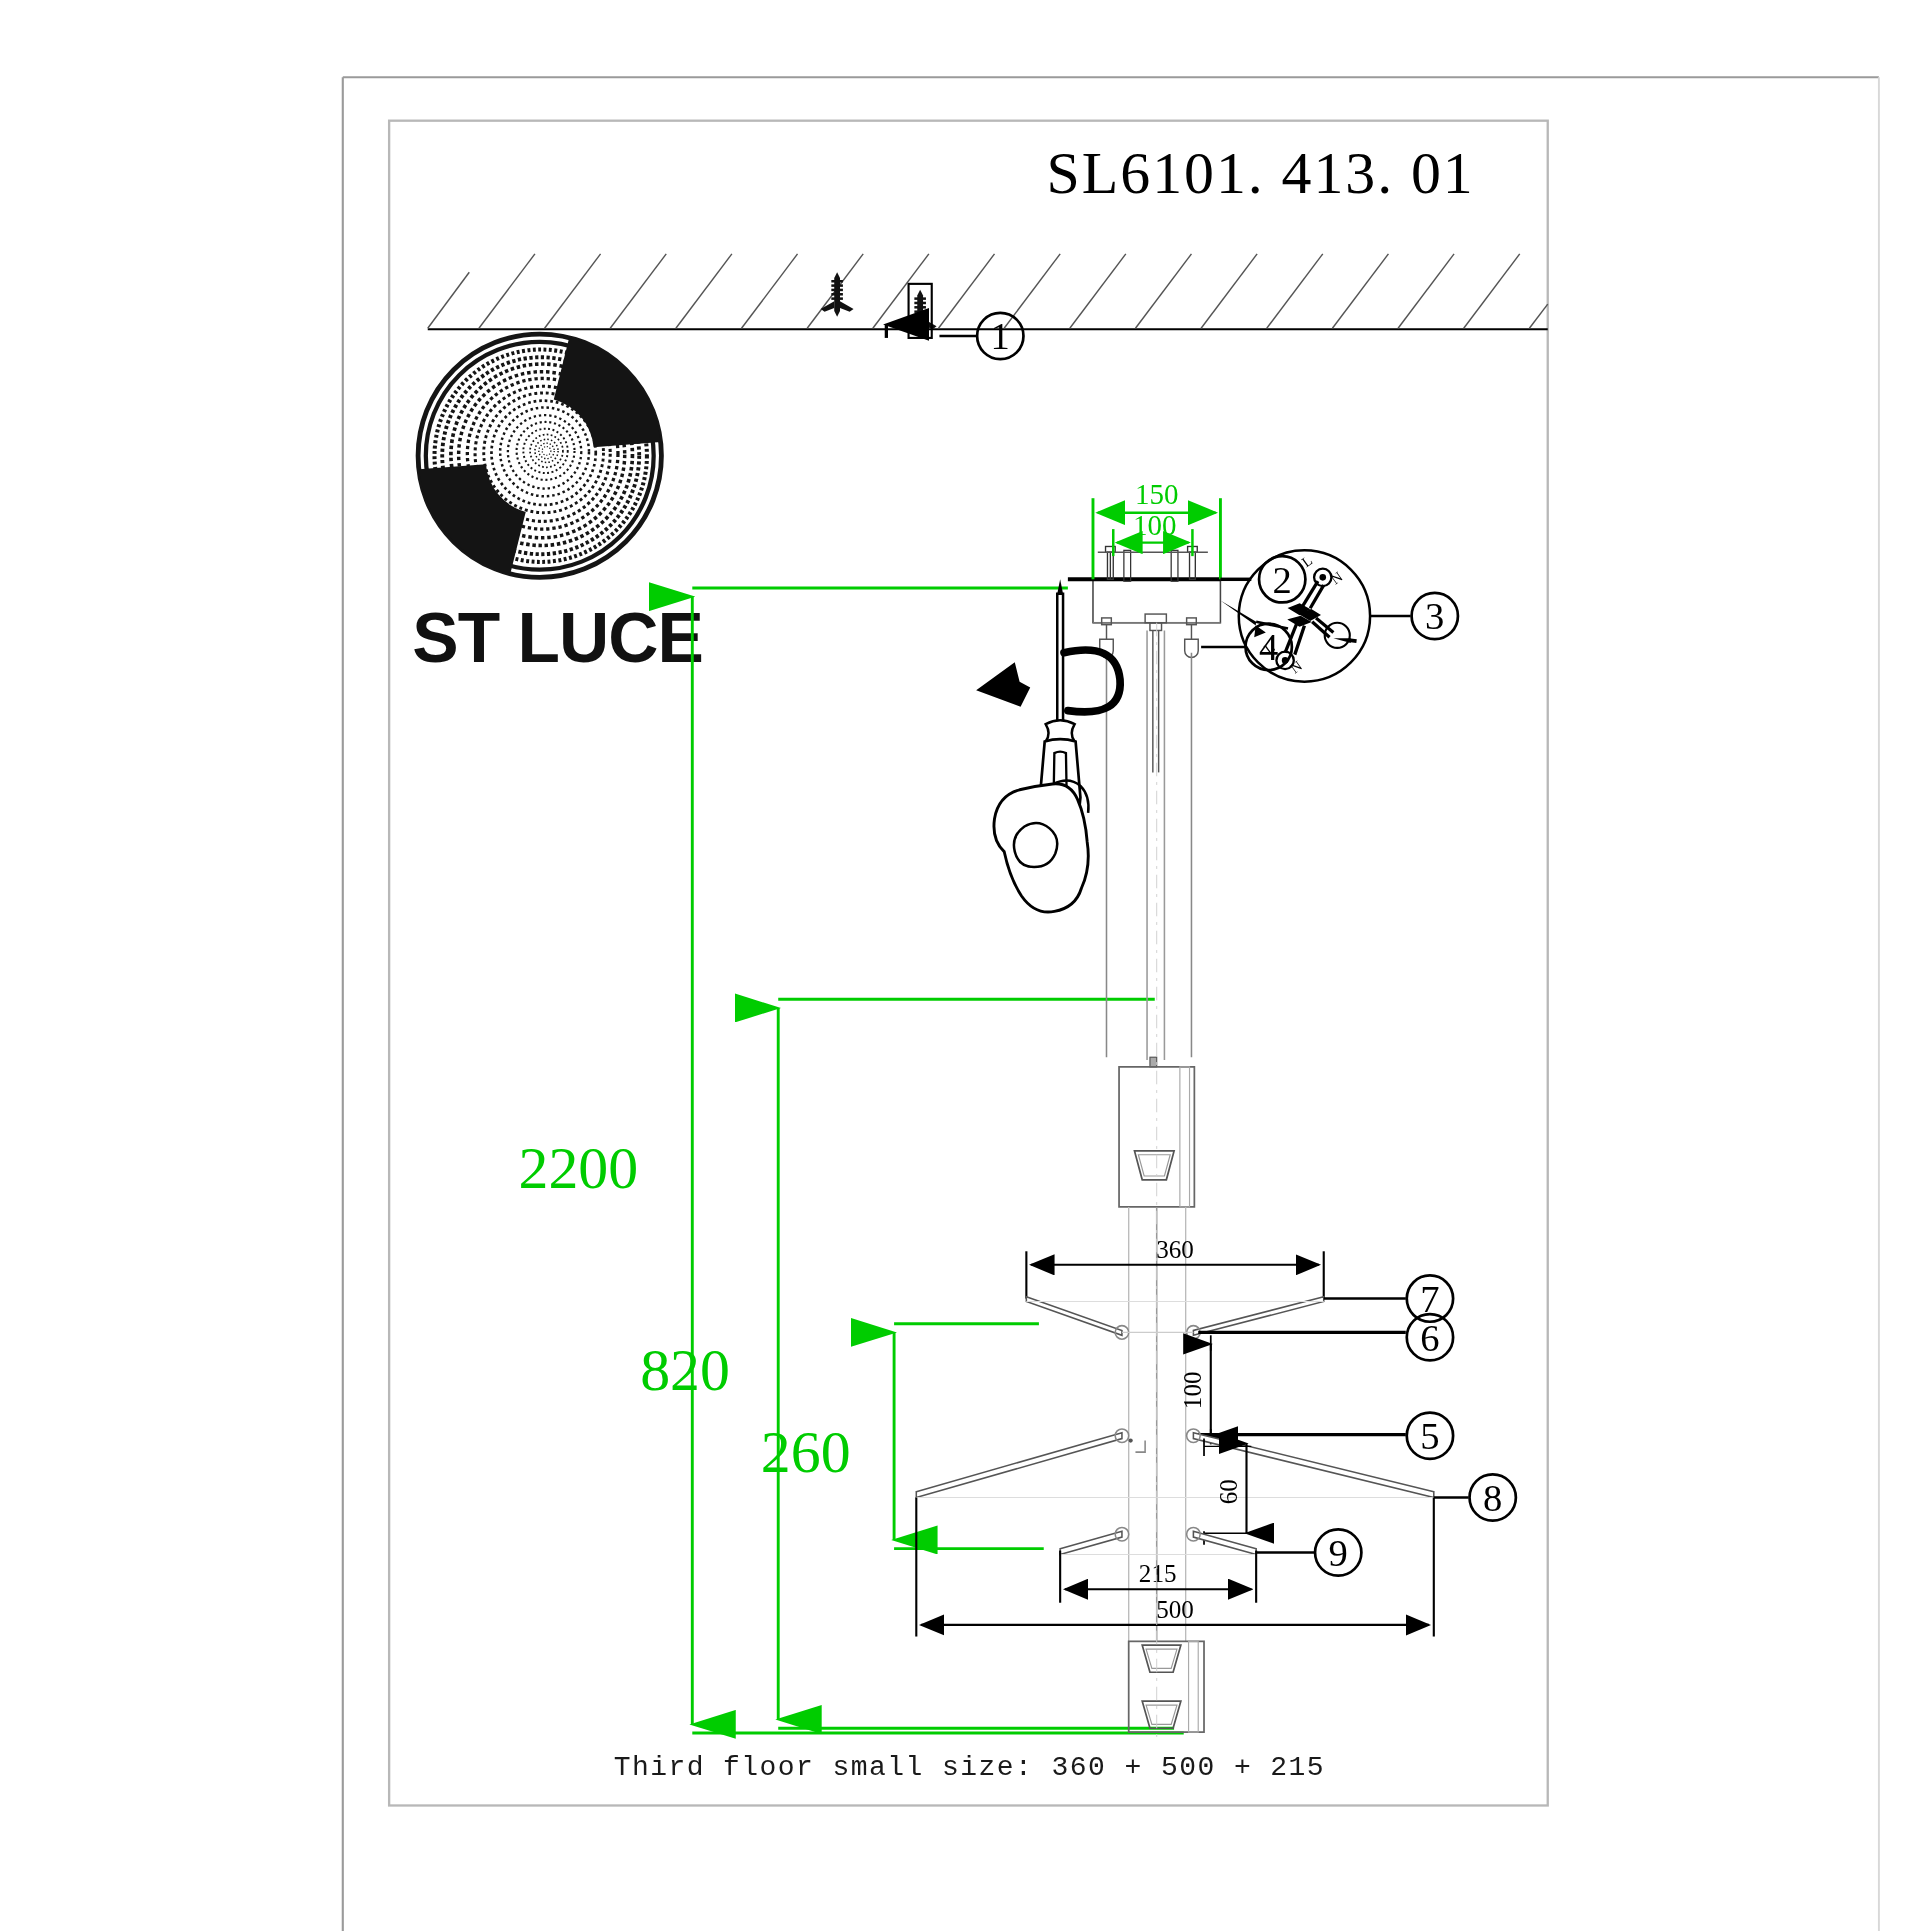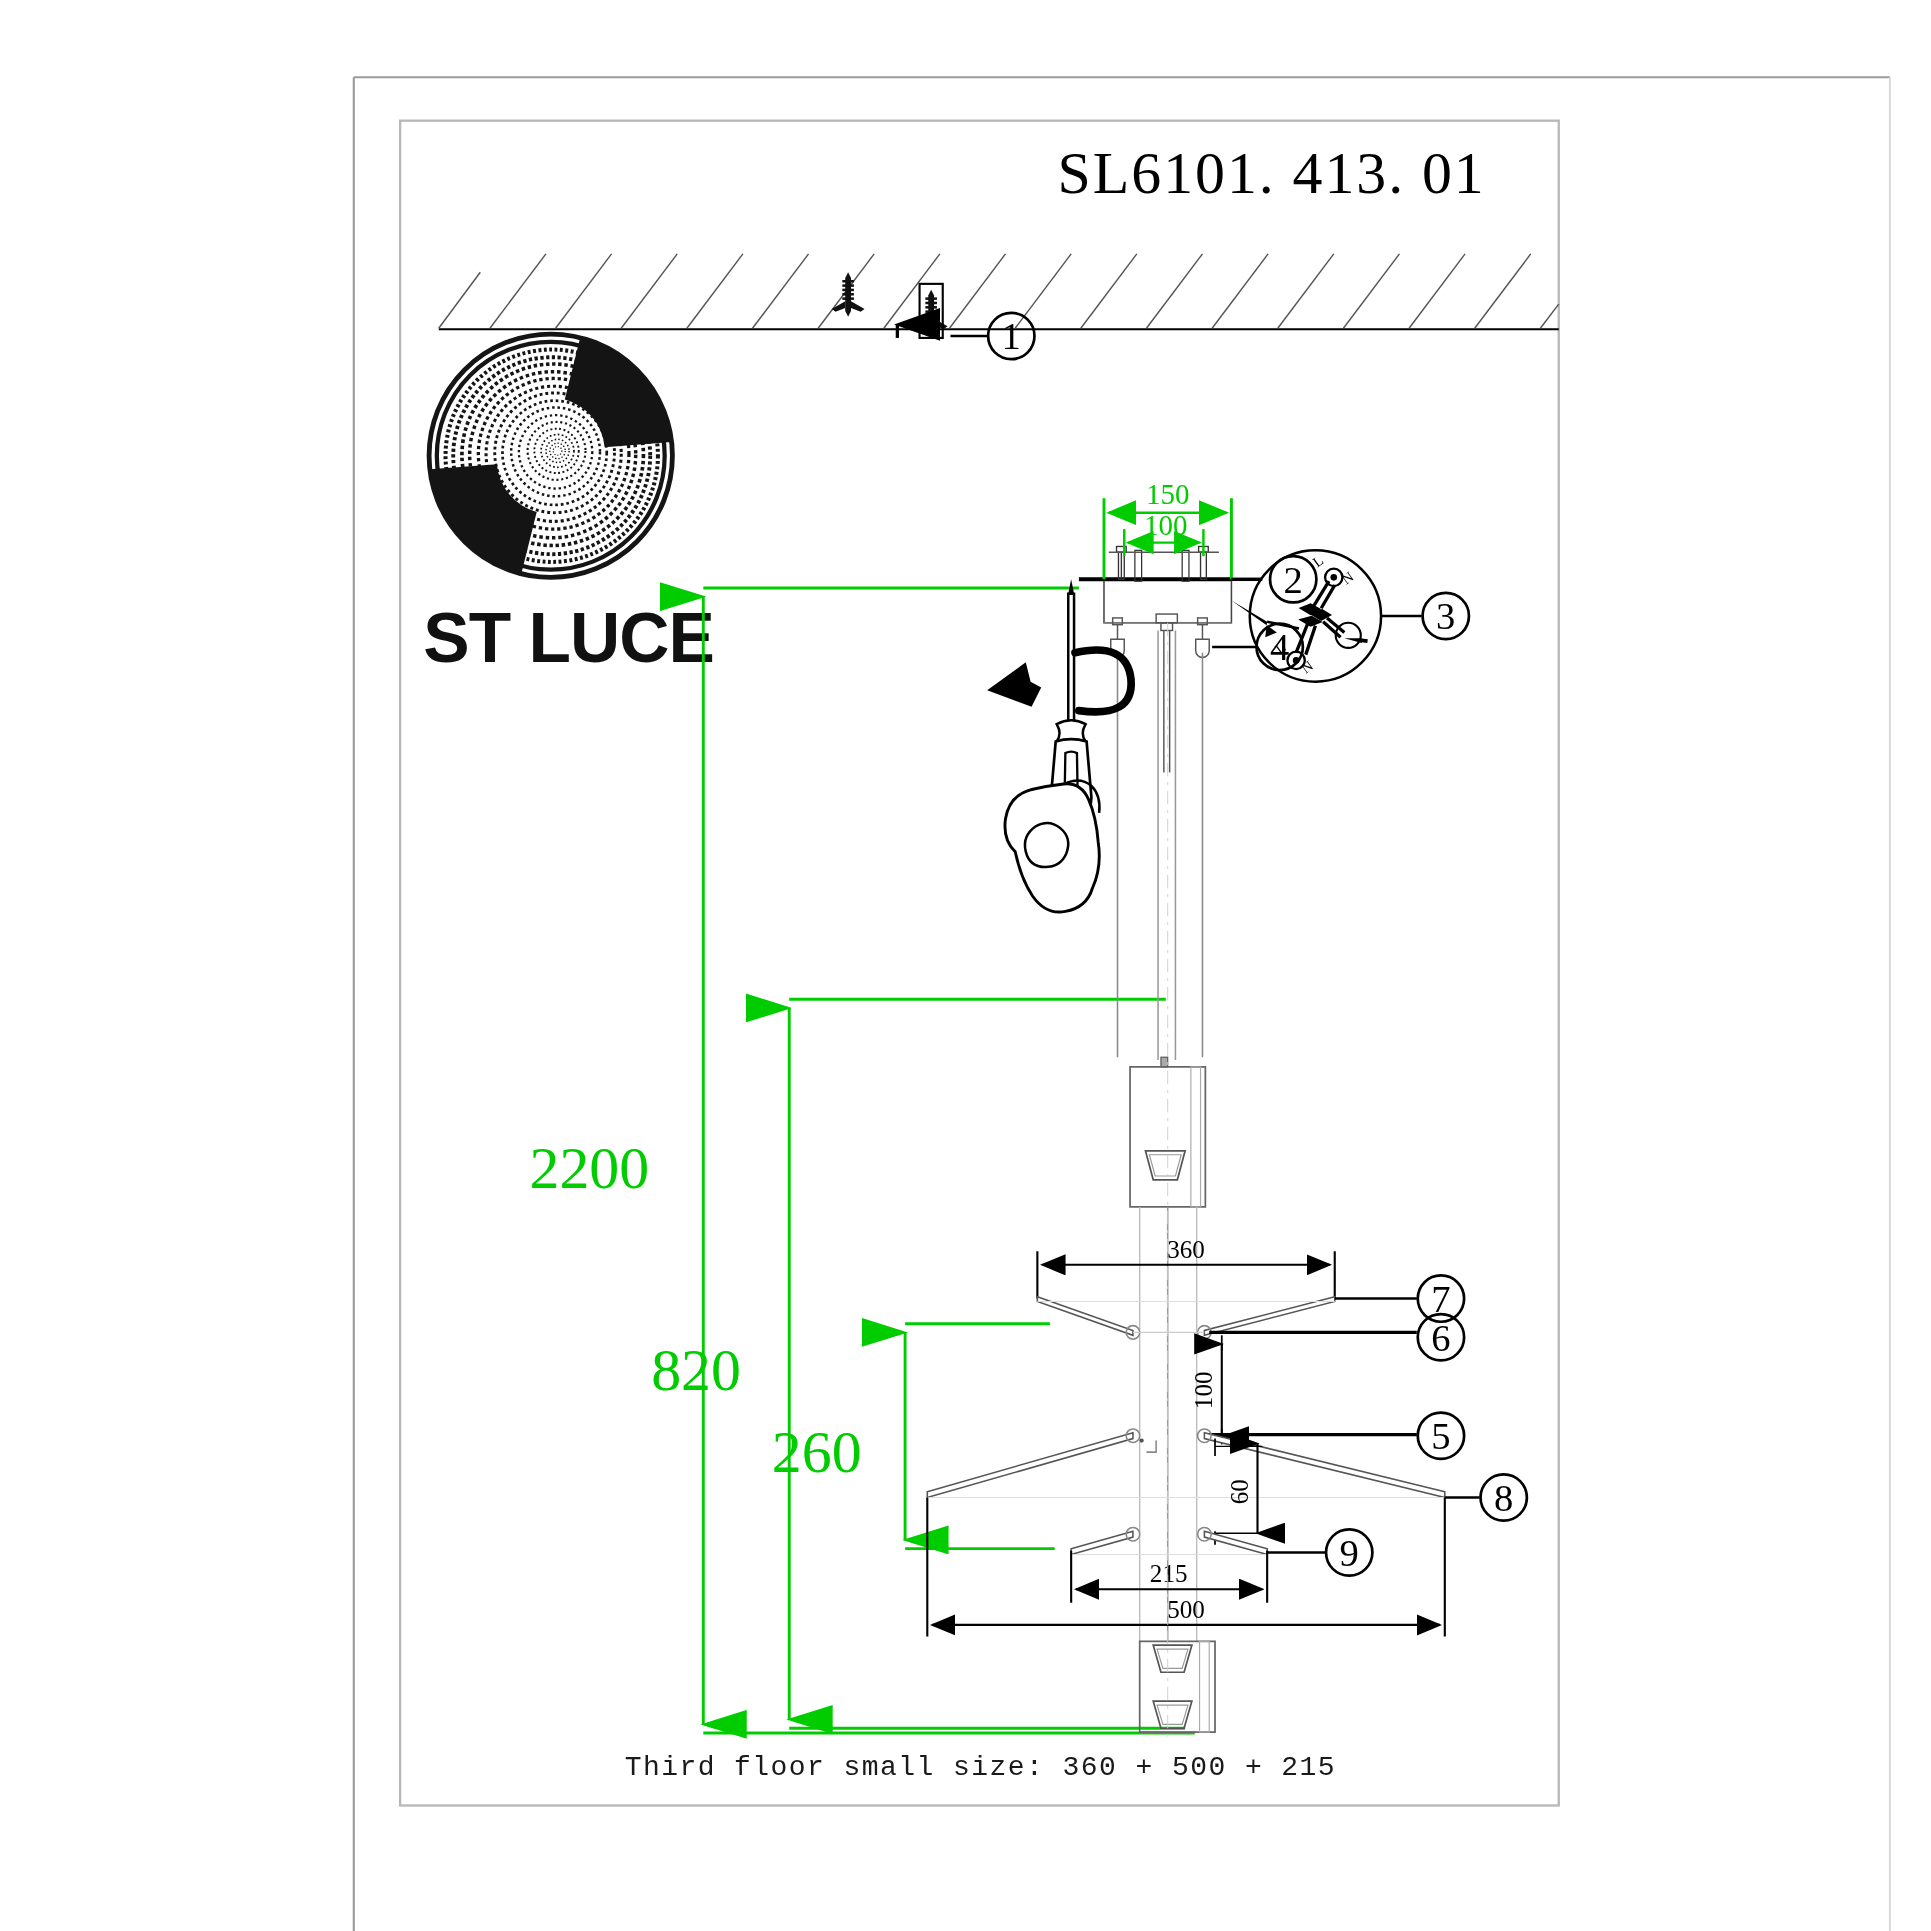--- a/index.html
+++ b/index.html
@@ -9,21 +9,21 @@
   }
   body {
     width: 1931px;
     height: 1931px;
     font-family: "Liberation Serif", serif;
     overflow: hidden;
     position: relative;
   }
   #sheet {
     position: absolute;
-    left: 12px; top: 0;
+    left: 1px; top: 0;
     width: 1683px;
     height: 1931px;
     border-radius: 11px;
   }
   #sheet svg {
     display: block;
   }
   .lbl-title {
     font-family: "Liberation Serif", serif;
     font-size: 62px;

